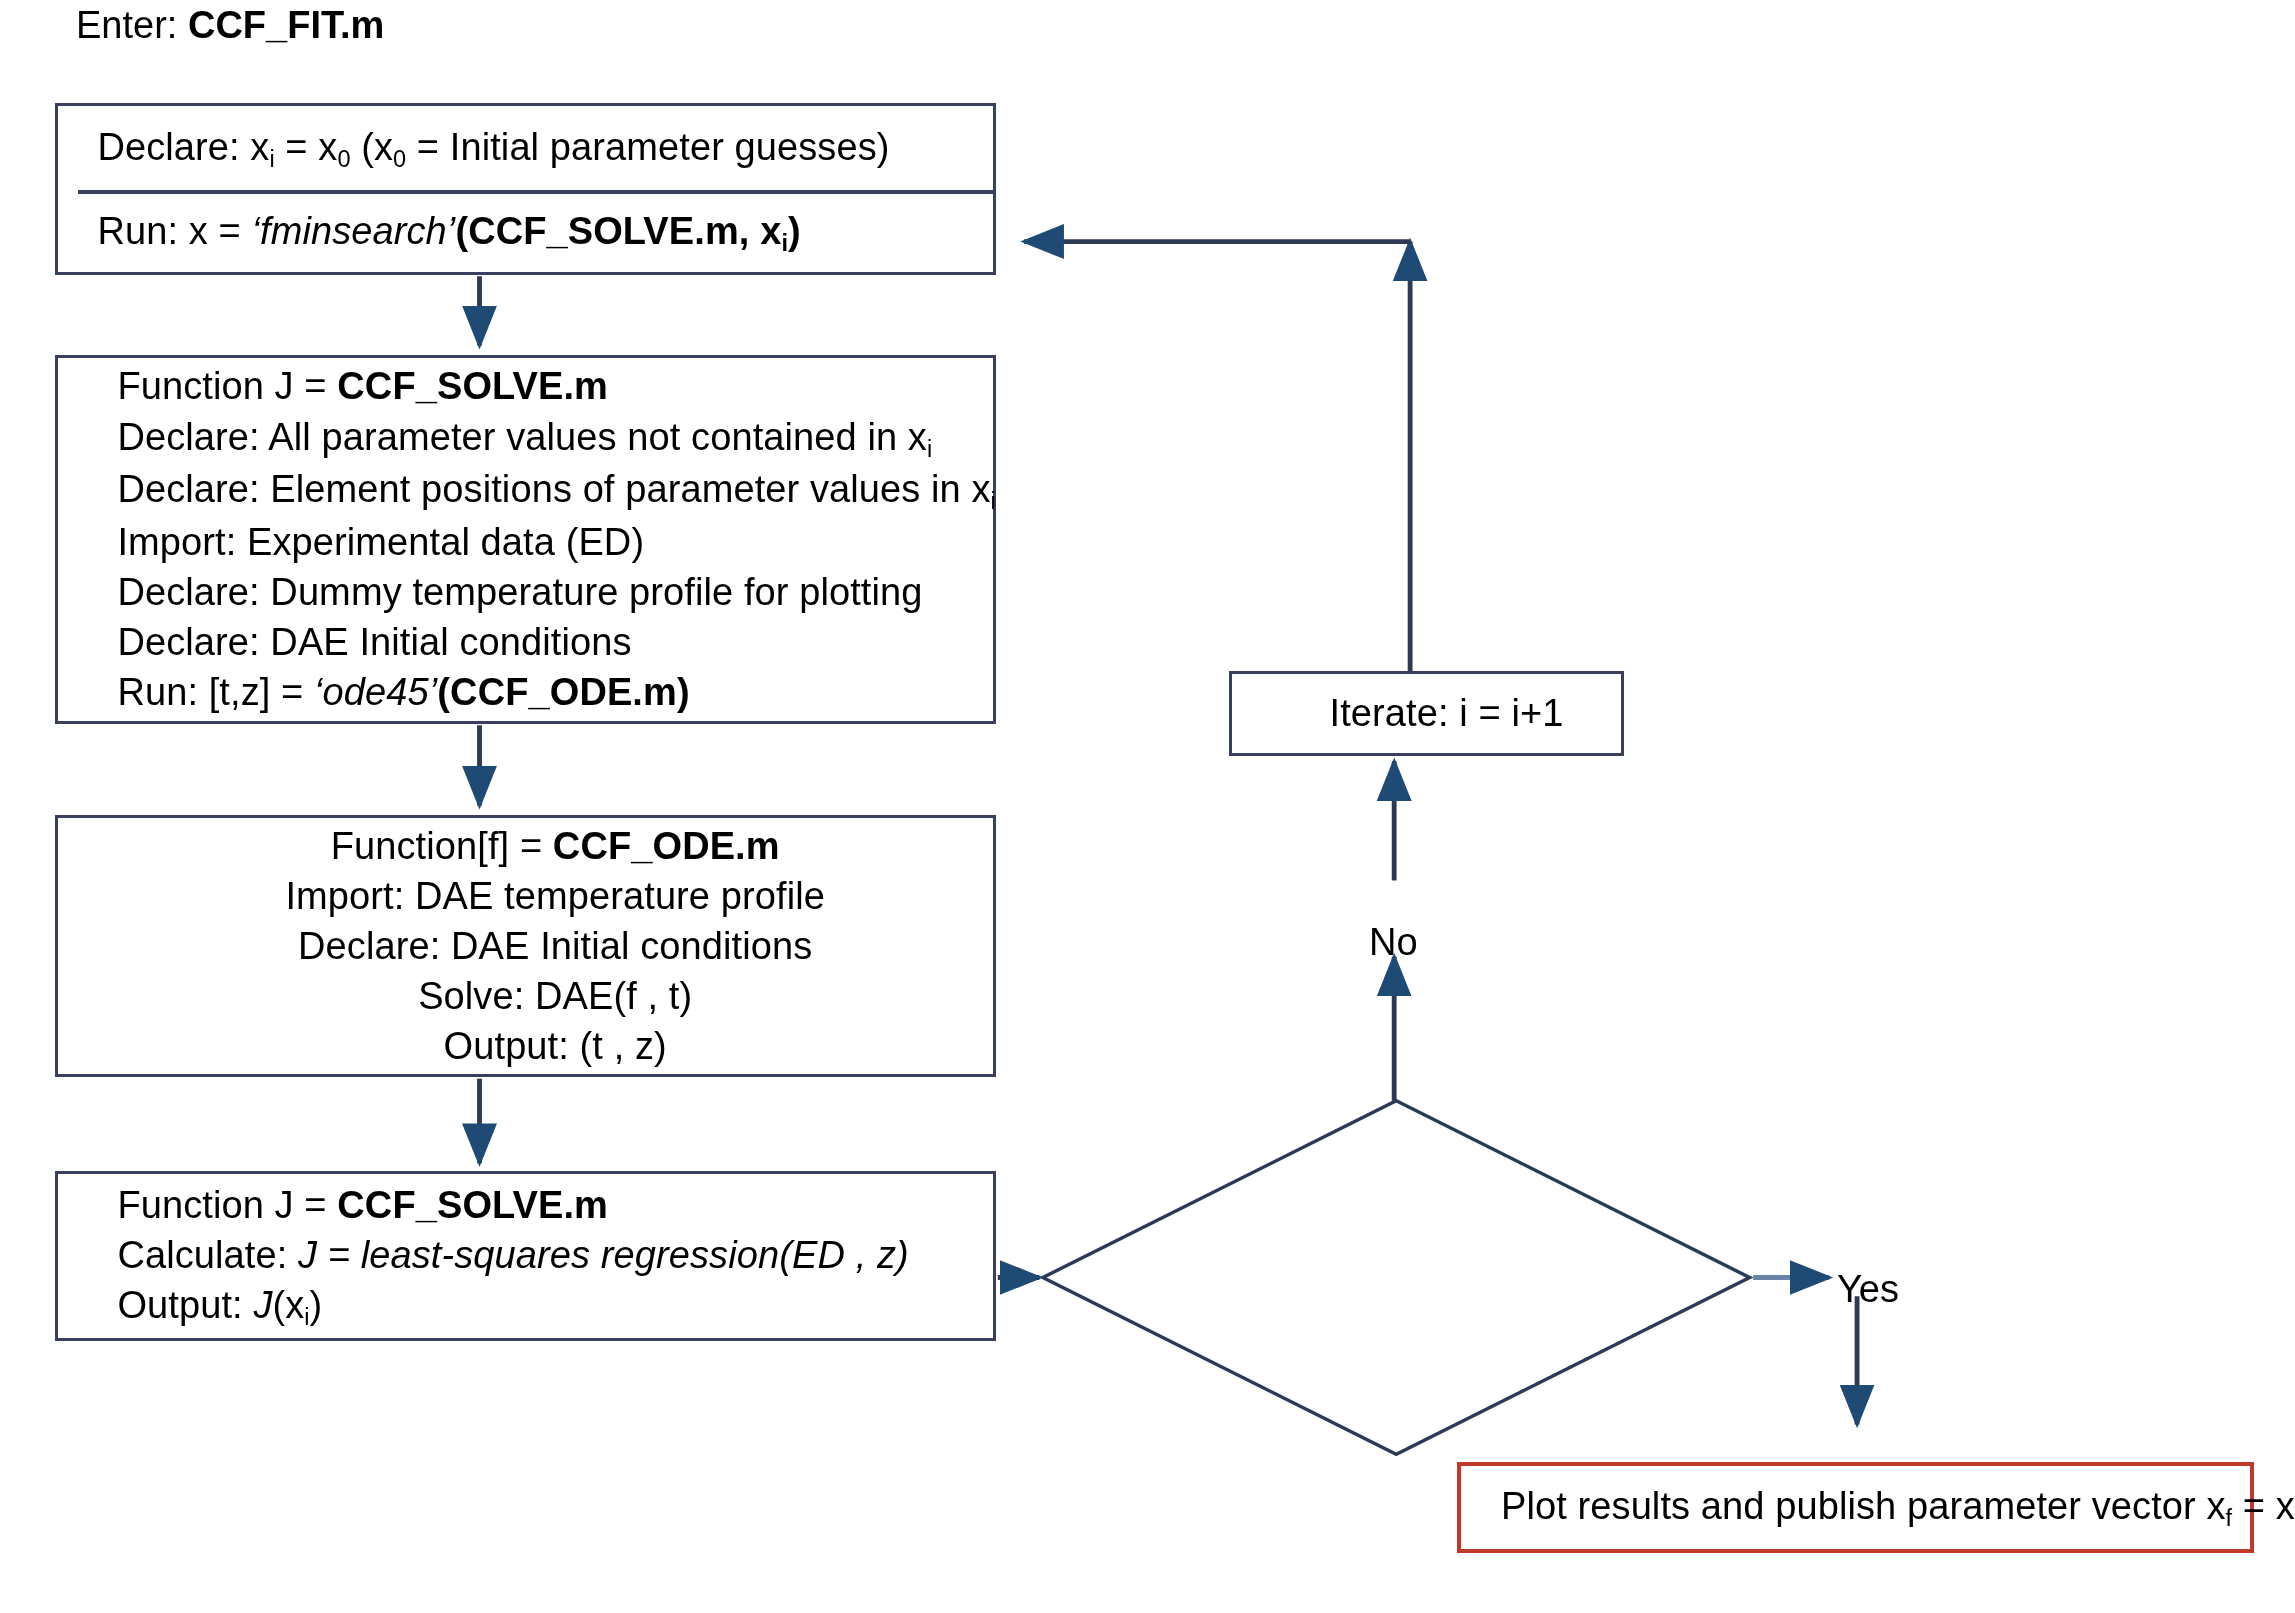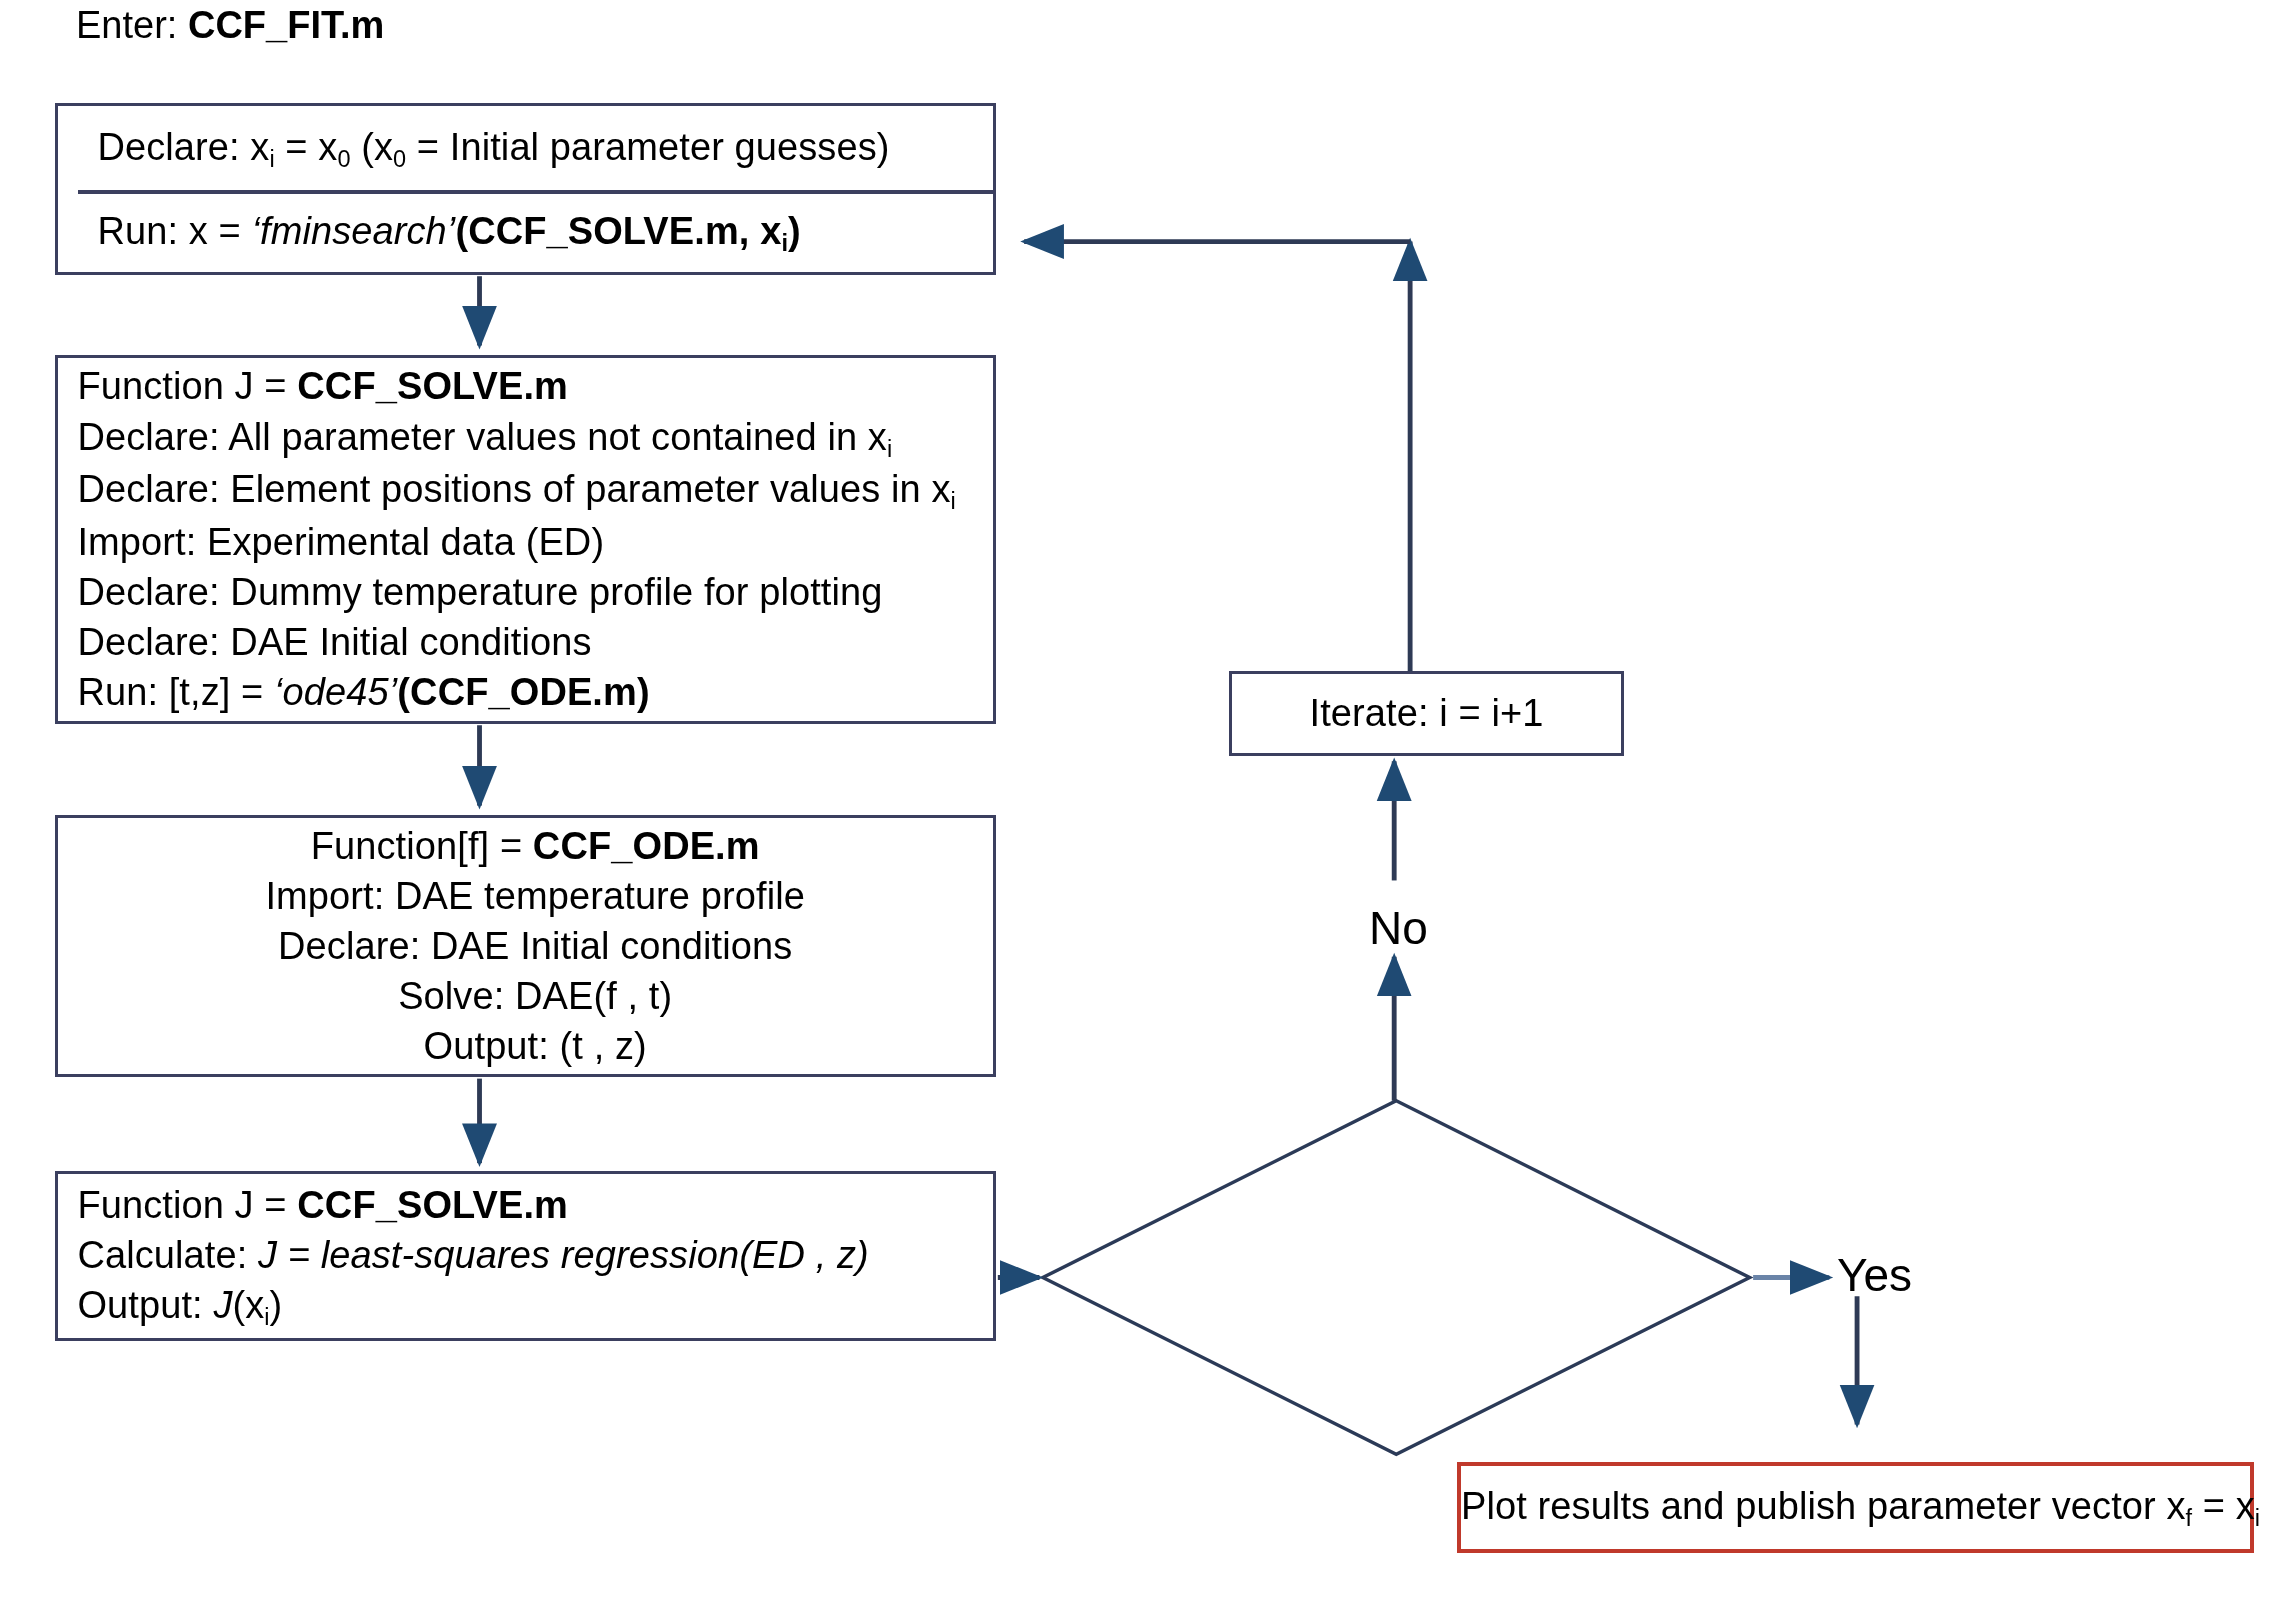--- a/index.html
+++ b/index.html
@@ -25,20 +25,21 @@
     pointer-events: none;
   }
   .node {
     position: absolute;
     background: #ffffff;
     border: 3.5px solid #3b3f5f;
     box-sizing: border-box;
     display: flex;
     flex-direction: column;
     justify-content: center;
+    padding-left: 40px;
   }
   .node.red {
     border: 4.9px solid #c0392b;
   }
   .node-line {
     font-size: 38px;
     line-height: 1.32;
     white-space: nowrap;
     padding-left: 19.4px;
     letter-spacing: 0.1px;
@@ -54,22 +55,23 @@
     vertical-align: -0.28em;
     letter-spacing: 0;
   }
   .enter-label {
     position: absolute;
     font-size: 38px;
     white-space: nowrap;
   }
   .edge-label {
     position: absolute;
-    font-size: 46px;
-    white-space: nowrap;
+    font-size: 38px;
+    white-space: nowrap;
+    margin-top: 20px;
   }
   .diamond-label {
     position: absolute;
     font-size: 38px;
     white-space: nowrap;
     text-align: center;
   }
   .divider {
     height: 3.5px;
     background: #3b3f5f;

